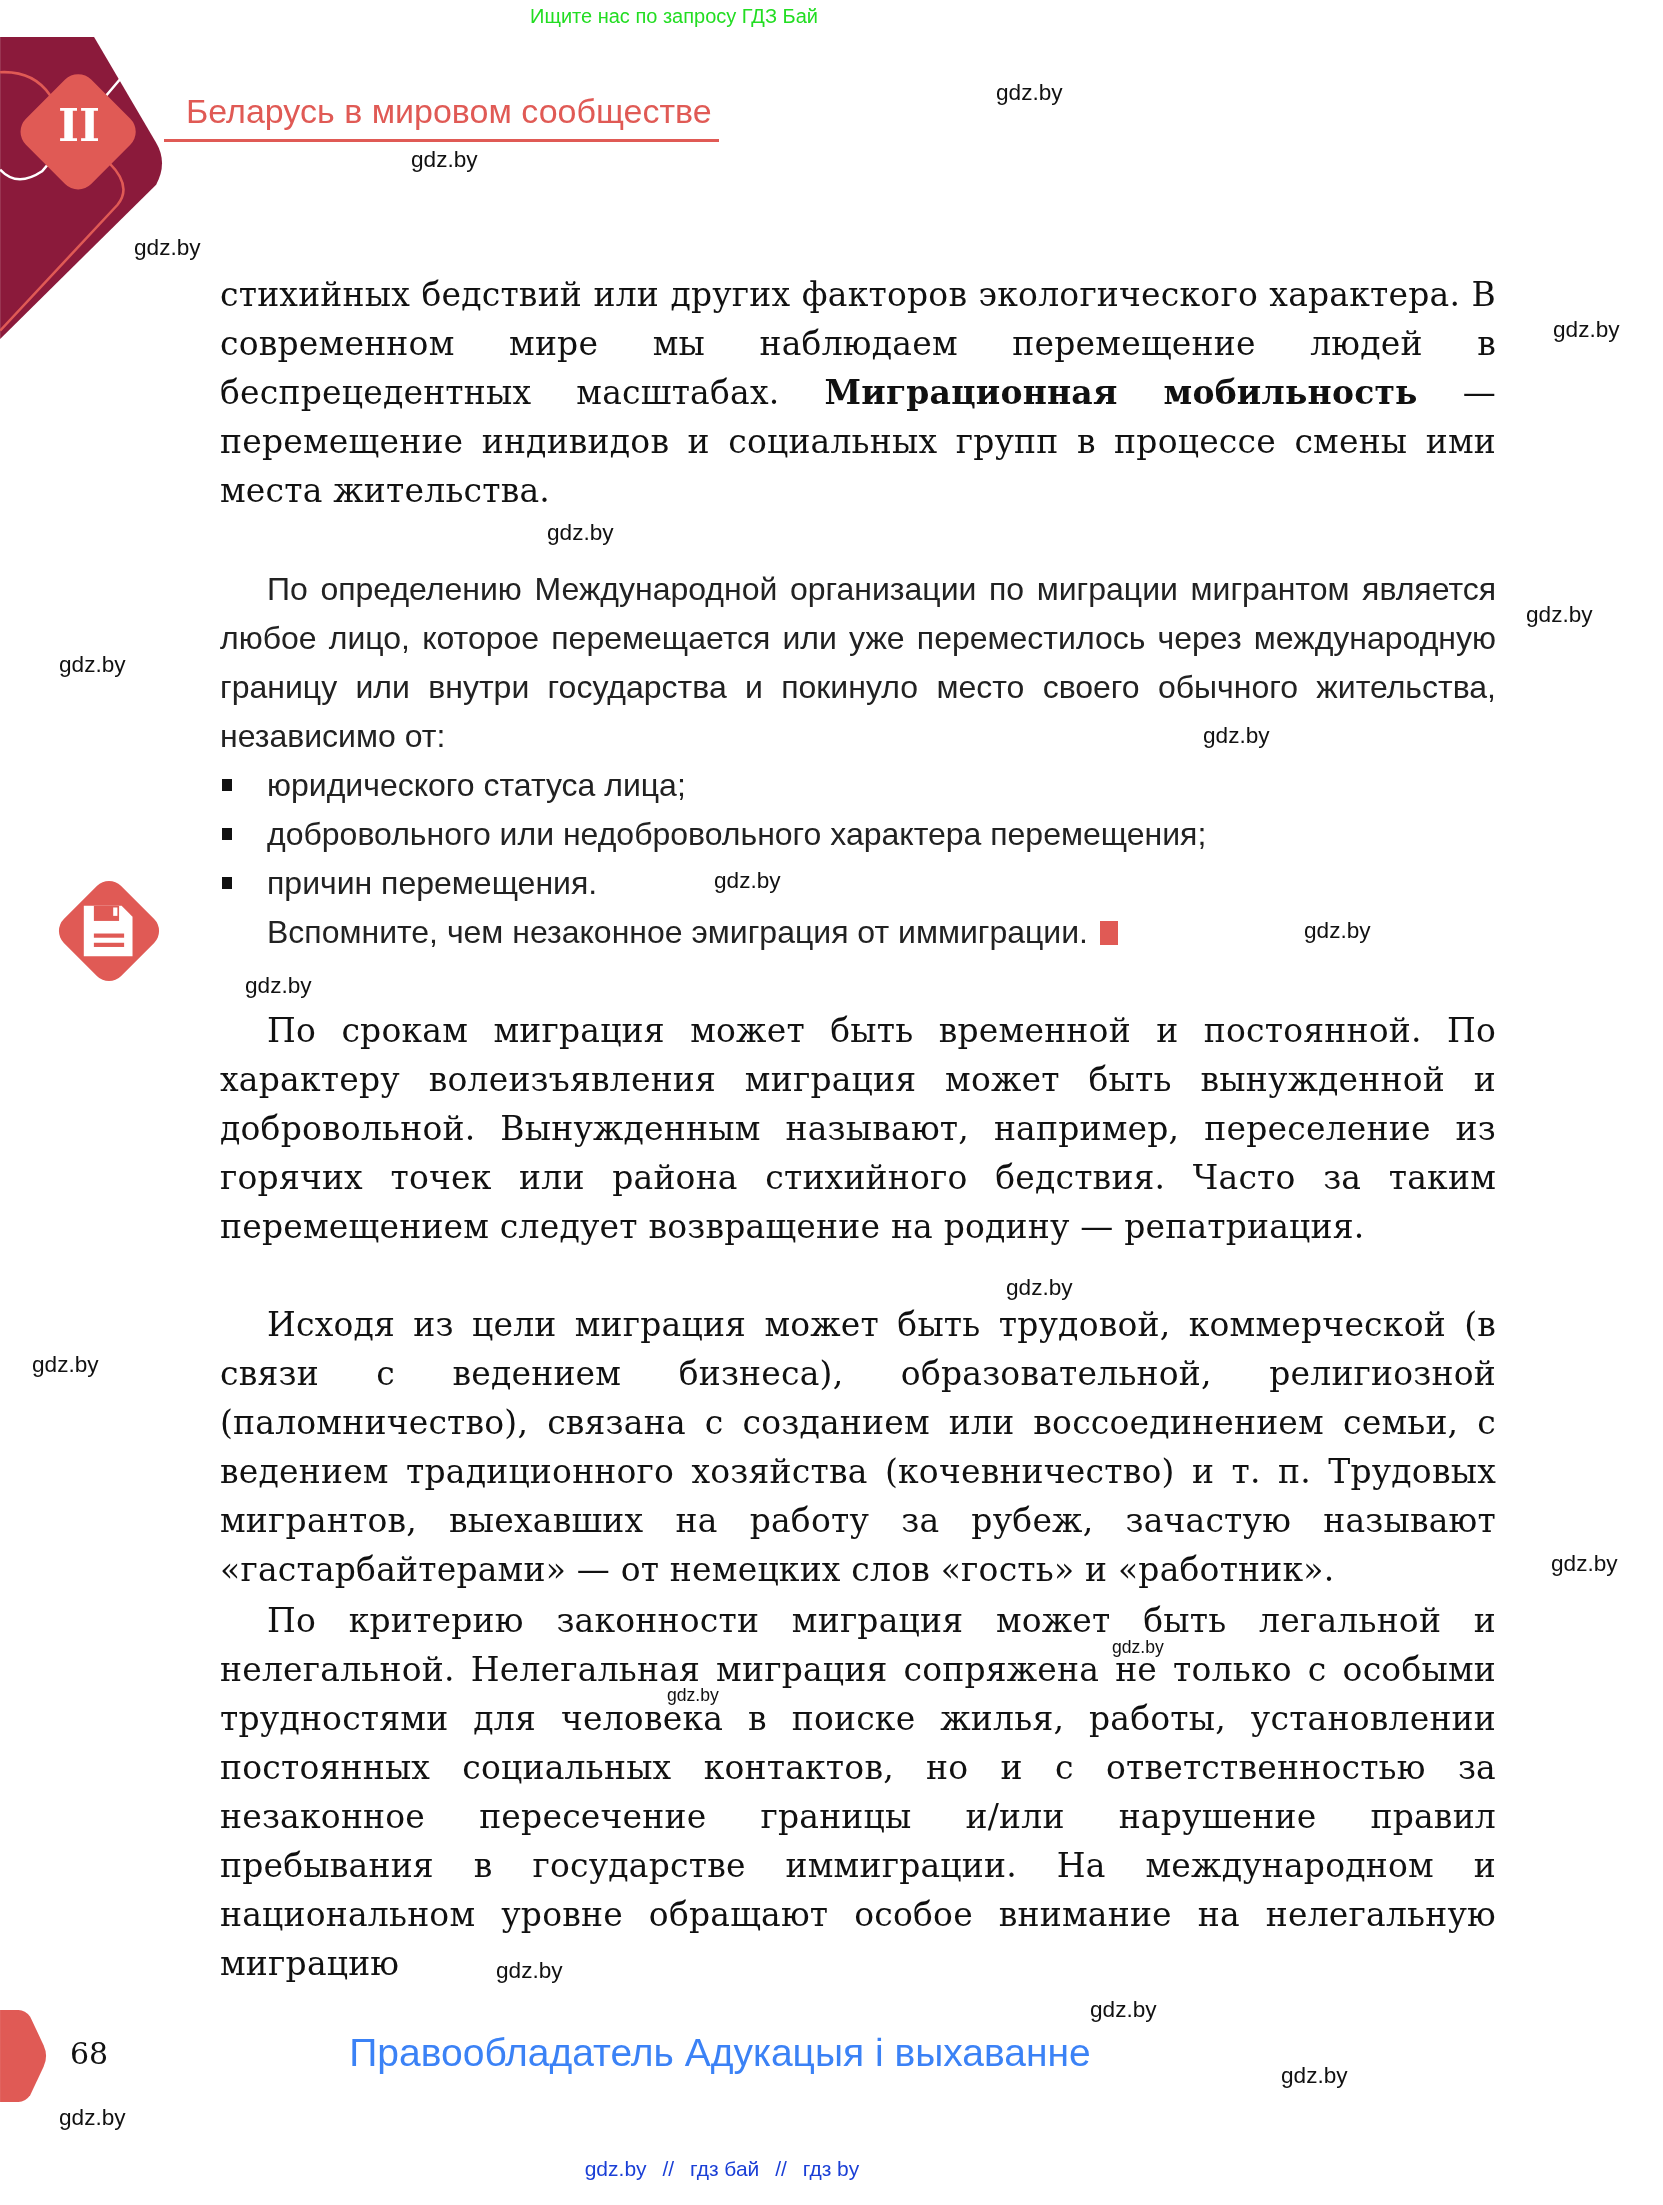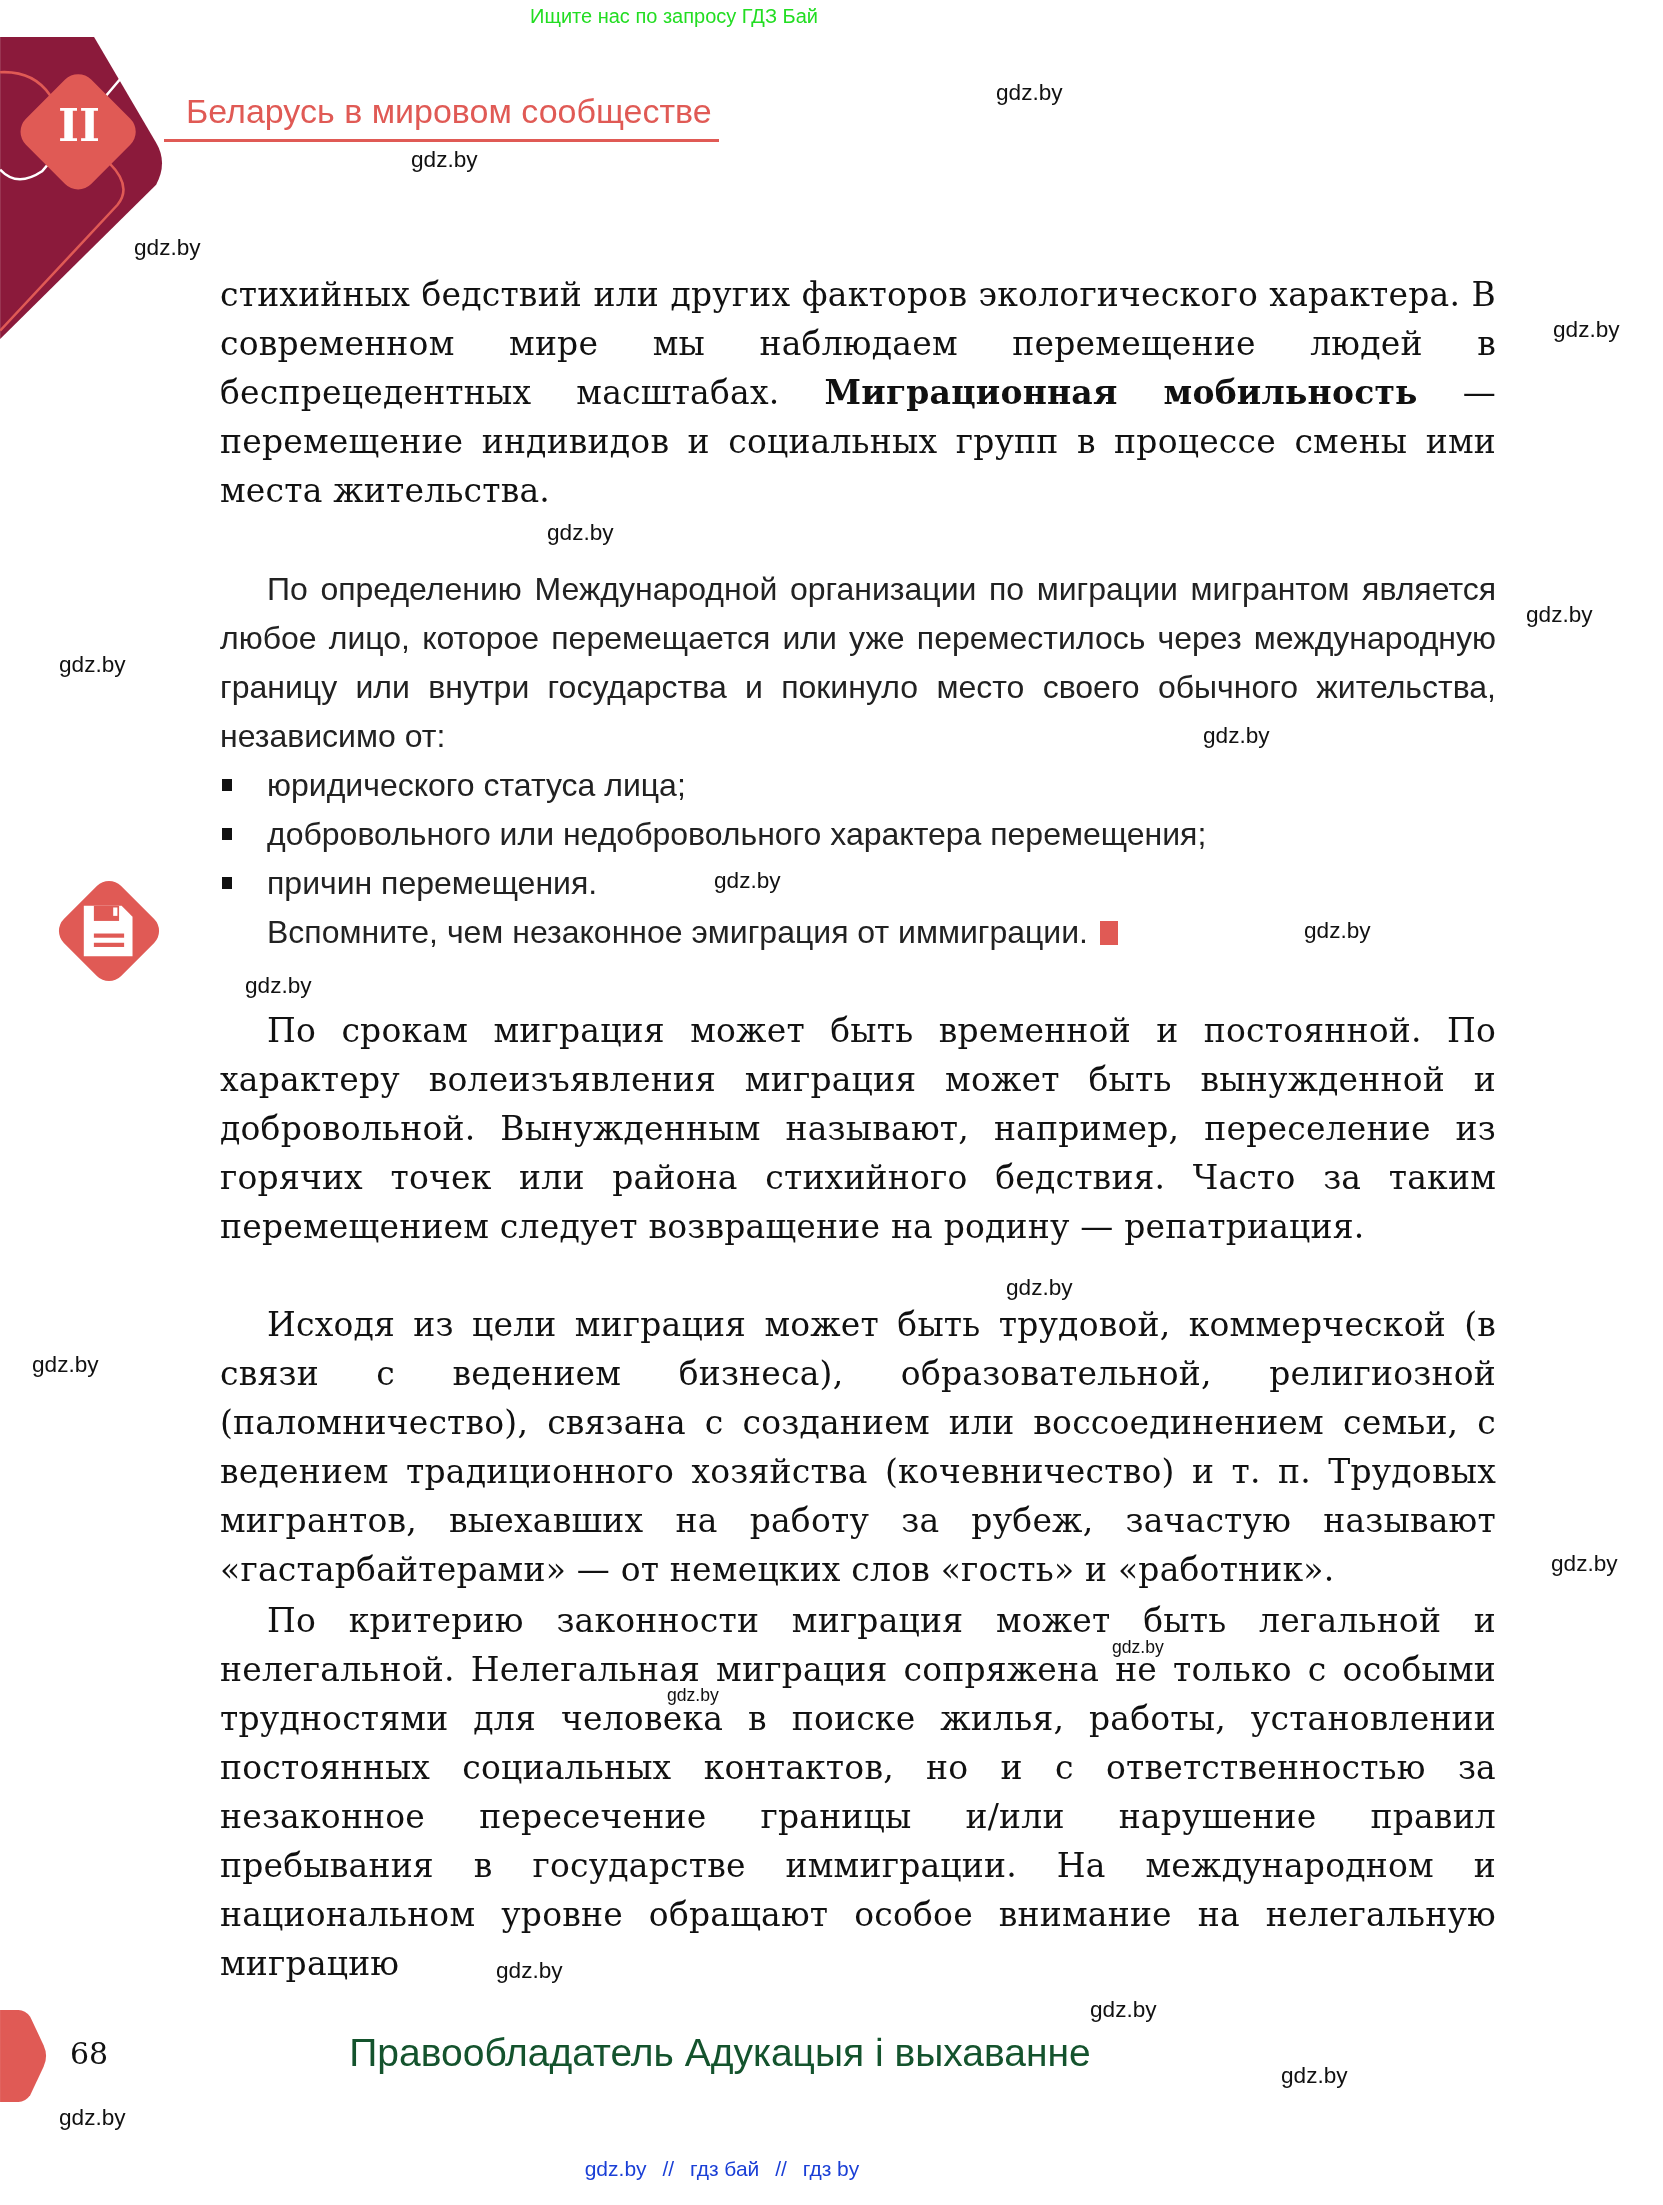--- a/index.html
+++ b/index.html
@@ -48,21 +48,21 @@
     font-family: "Liberation Sans", sans-serif; font-size: 32px; line-height: 49px;
     color: #222; padding-left: 47px;
   }
   .red-sq { display: inline-block; width: 18.4px; height: 23.5px; background: #e05a55; margin-left: 11.7px; vertical-align: -1.7px; }
   .note-icon { left: 46px; top: 868px; width: 126px; height: 126px; }
   .bold { font-weight: bold; }
   .page-tab { left: 0; top: 2010px; width: 47px; height: 92px; }
   .page-num { left: 70px; top: 2028px; font-family: "DejaVu Serif", serif; font-size: 30px; color: #111; margin-top: 8px; }
   .copyright {
     left: 0; width: 1440px; top: 2031px; text-align: center;
-    font-family: "Liberation Sans", sans-serif; font-size: 39px; color: #14532d;
+    font-family: "Liberation Sans", sans-serif; font-size: 39px; color: #3b82f6;
   }
   .footer-links {
     left: 0; width: 1444px; top: 2157px; text-align: center;
     font-family: "Liberation Sans", sans-serif; font-size: 21px; color: #1a3fd6;
   }
   .footer-links span { margin: 0 5px; }
 </style>
 </head>
 <body>
 

